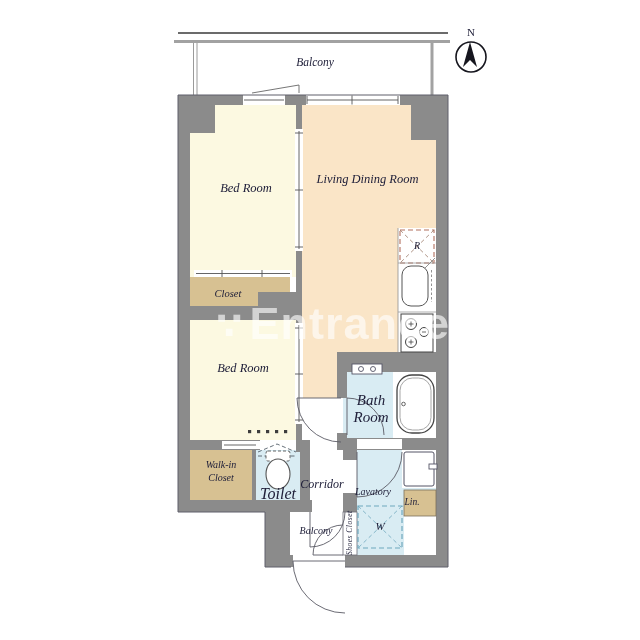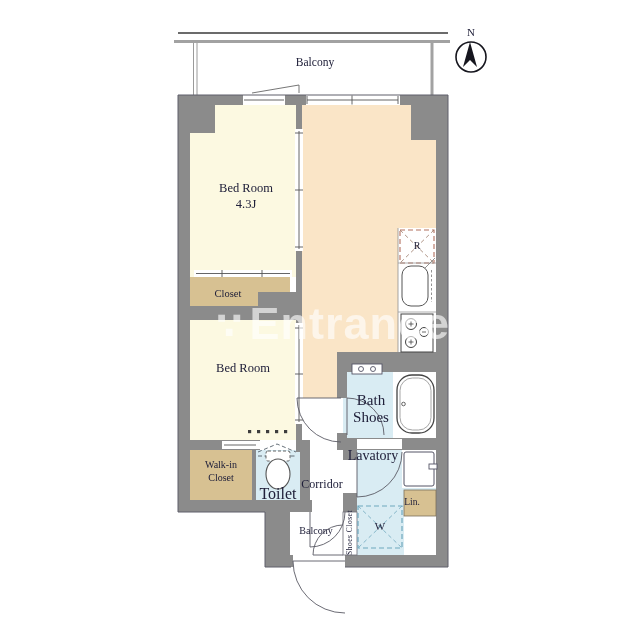--- a/index.html
+++ b/index.html
@@ -5,21 +5,21 @@
   :root{
     --room-cream:#fcf9e1; --room-peach:#fae5c7; --closet-tan:#d7c192;
     --wet-blue:#d9ecf3; --wall-gray:#8b8b8b; --label-ink:#20203a;
   }
   html,body{margin:0;padding:0;background:#ffffff;}
   #stage{position:relative;width:640px;height:640px;background:#fff;overflow:hidden;
          font-family:"Liberation Serif","DejaVu Serif",serif;}
   .wall{position:absolute;background:var(--wall-gray,#8b8b8b);}
   .room{position:absolute;}
   .white{position:absolute;background:#ffffff;}
-  .lbl{position:absolute;color:var(--label-ink,#20203a);
+  .lbl{position:absolute;color:var(--label-ink,#20203a);font-style:italic;
        text-align:center;line-height:1.3;white-space:nowrap;}
   .vtext{writing-mode:vertical-rl;transform:rotate(180deg);white-space:nowrap;}
   #plan-svg{position:absolute;left:0;top:0;pointer-events:none;}
   #watermark{position:absolute;left:216px;top:298px;width:300px;
     font-family:"Liberation Sans","DejaVu Sans",sans-serif;font-weight:bold;
     font-size:45px;color:rgba(255,255,255,0.62);letter-spacing:1px;}
   #watermark .wm-icon{font-size:38px;margin-right:6px;}
 </style>
 </head>
 <body>
@@ -207,39 +207,39 @@
     </g>
 
     <rect x="404" y="490" width="32" height="26" fill="none" stroke="#7a6f5a" stroke-width="0.8"></rect>
   </svg>
 
   <div class="lbl" style="left:260px;top:55px;width:110px;font-size:11.5px;">Balcony</div>
   <div class="lbl" style="left:463px;top:25px;width:16px;font-size:11px;font-style:normal;">N</div>
 
   <div class="lbl" style="left:193px;top:180px;width:106px;font-size:12.5px;">
     <div>Bed Room</div>
-    <div>4.3J</div>
   </div>
   <div class="lbl" style="left:295px;top:171px;width:145px;font-size:12.5px;">
+    <div>Living Dining Room</div>
   </div>
   <div class="lbl" style="left:196px;top:287px;width:64px;font-size:10.5px;">Closet</div>
   <div class="lbl" style="left:190px;top:360px;width:106px;font-size:12.5px;">
     <div>Bed Room</div>
   </div>
   <div class="lbl" style="left:192px;top:458px;width:58px;font-size:10px;">
     <div>Walk-in</div>
     <div>Closet</div>
   </div>
   <div class="lbl" style="left:253px;top:484px;width:50px;font-size:16px;">Toilet</div>
   <div class="lbl" style="left:296px;top:477px;width:52px;font-size:12px;">Corridor</div>
   <div class="lbl" style="left:350px;top:392px;width:42px;font-size:15px;line-height:1.15;">
     <div>Bath</div>
-    <div>Shoes</div>
-  </div>
-  <div class="lbl" style="left:346px;top:447px;width:54px;font-size:14px;">Lavatory</div>
+    <div>Room</div>
+  </div>
+  <div class="lbl" style="left:346px;top:485px;width:54px;font-size:10px;">Lavatory</div>
   <div class="lbl" style="left:286px;top:524px;width:60px;font-size:10px;">Balcony</div>
   <div class="lbl vtext" style="left:345px;top:513px;height:42px;font-size:7.5px;letter-spacing:0.5px;">Shoes Closet</div>
   <div class="lbl" style="left:404px;top:496px;width:16px;font-size:9.5px;">Lin.</div>
   <div class="lbl" style="left:368px;top:519px;width:24px;font-size:11px;">W</div>
   <div class="lbl" style="left:407px;top:239px;width:20px;font-size:10px;">R</div>
 
   <div id="watermark">
     <span class="wm-icon">∵</span><span>Entrance</span>
   </div>
 

